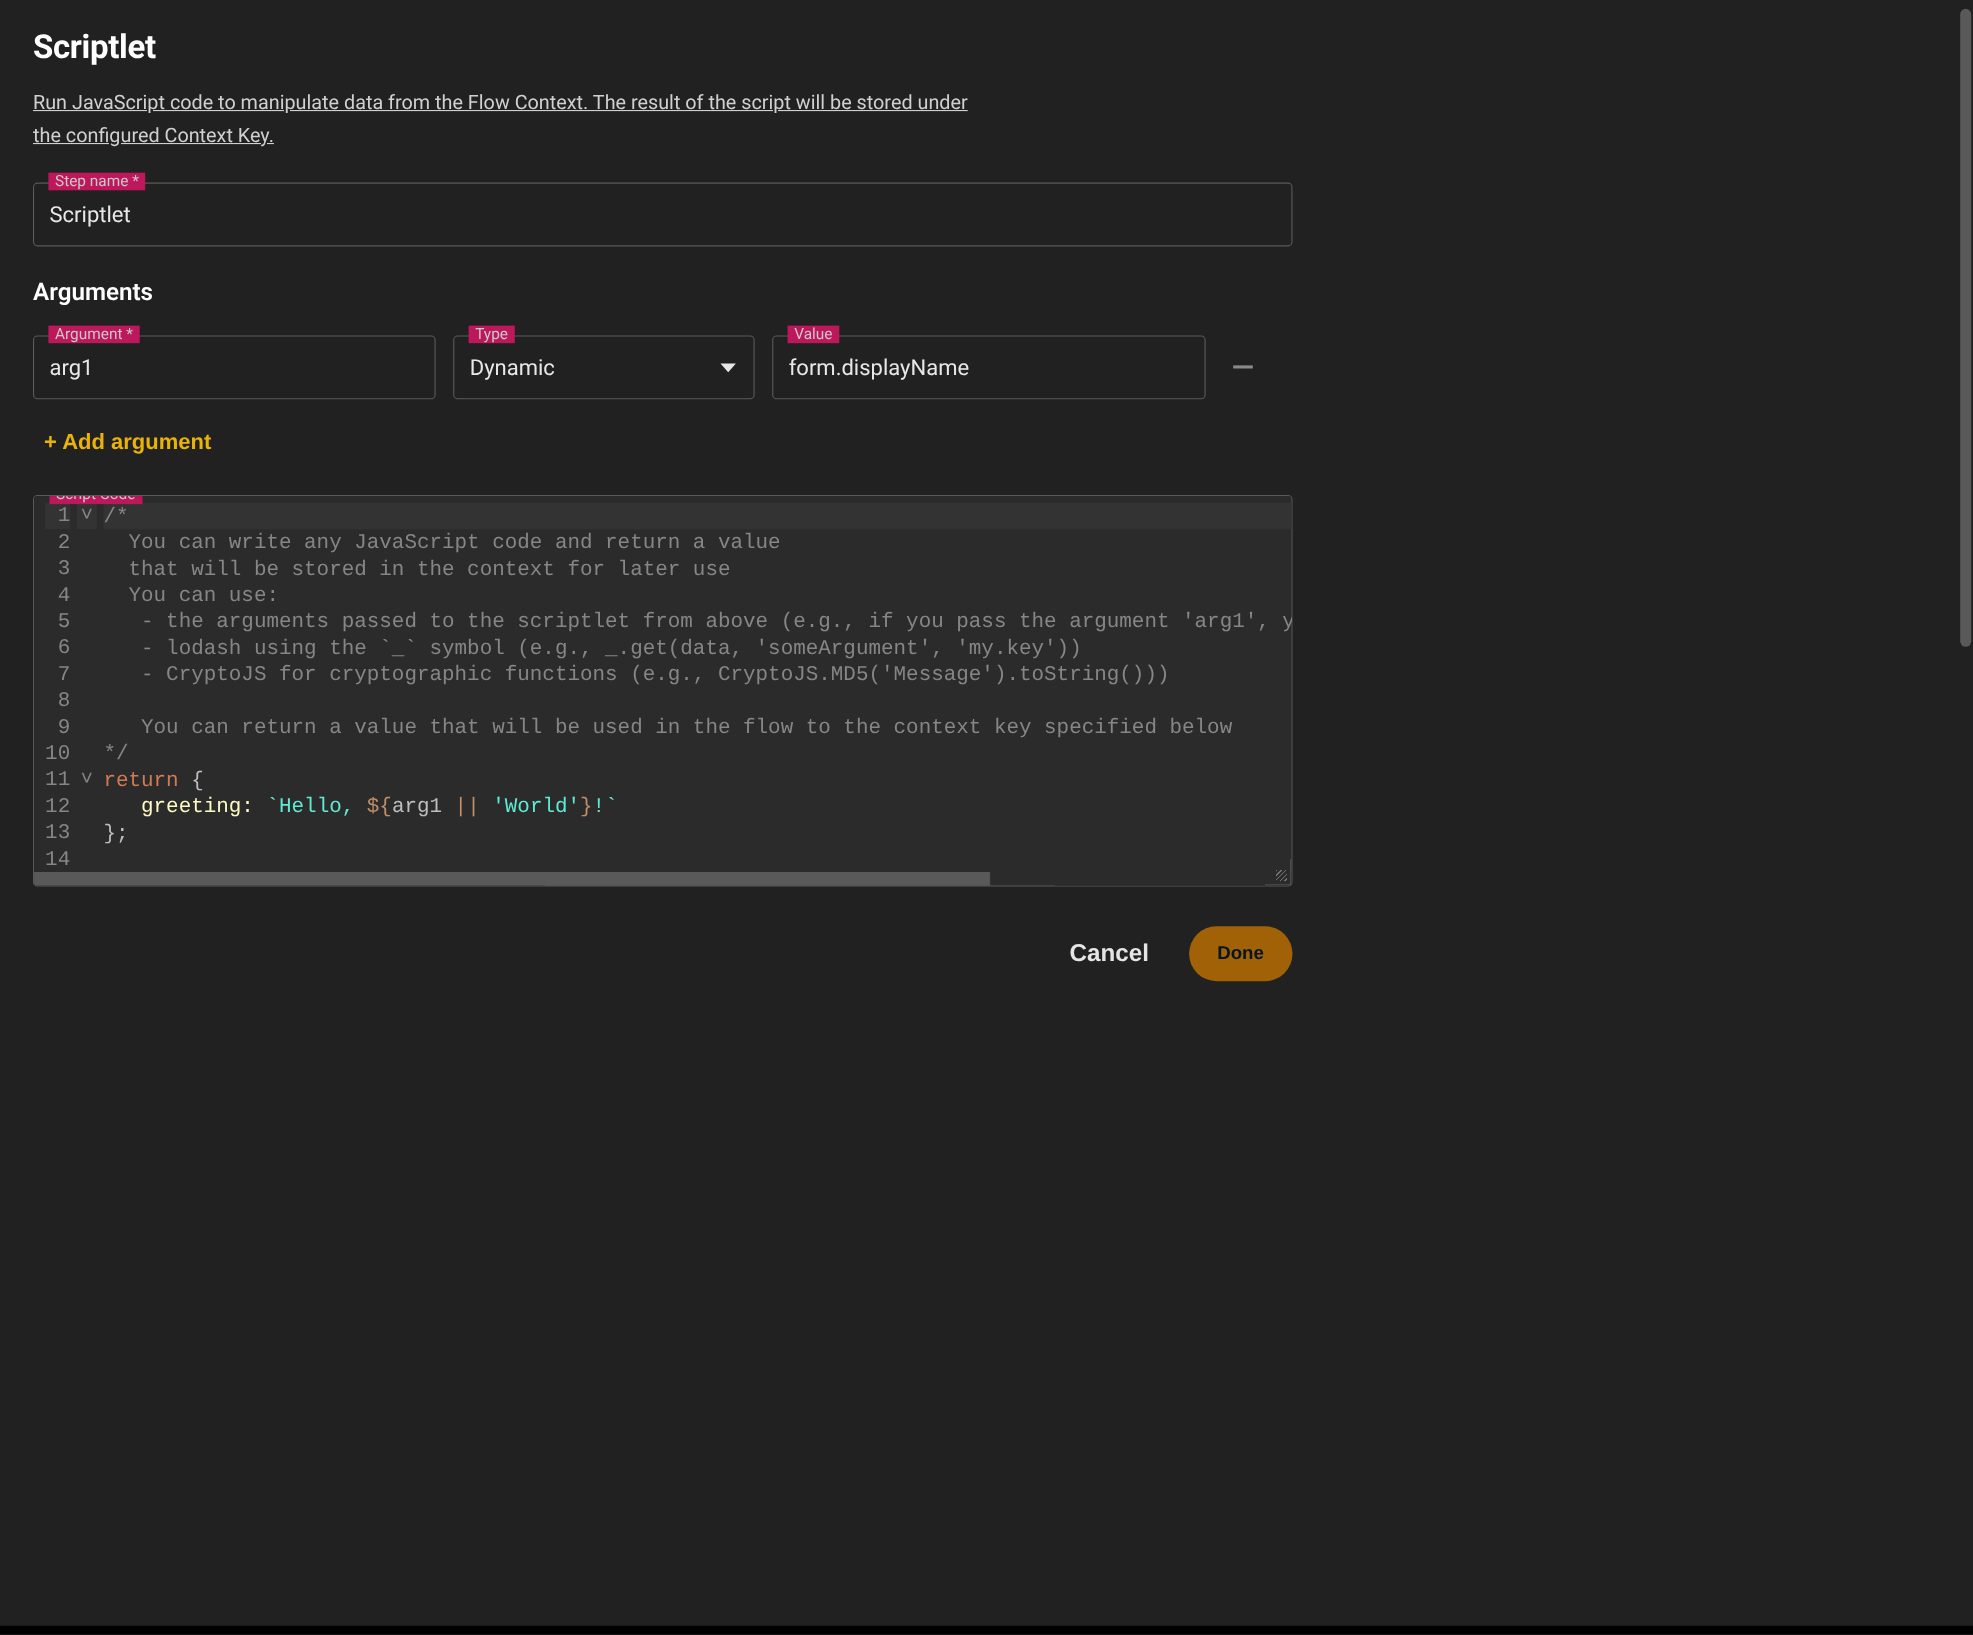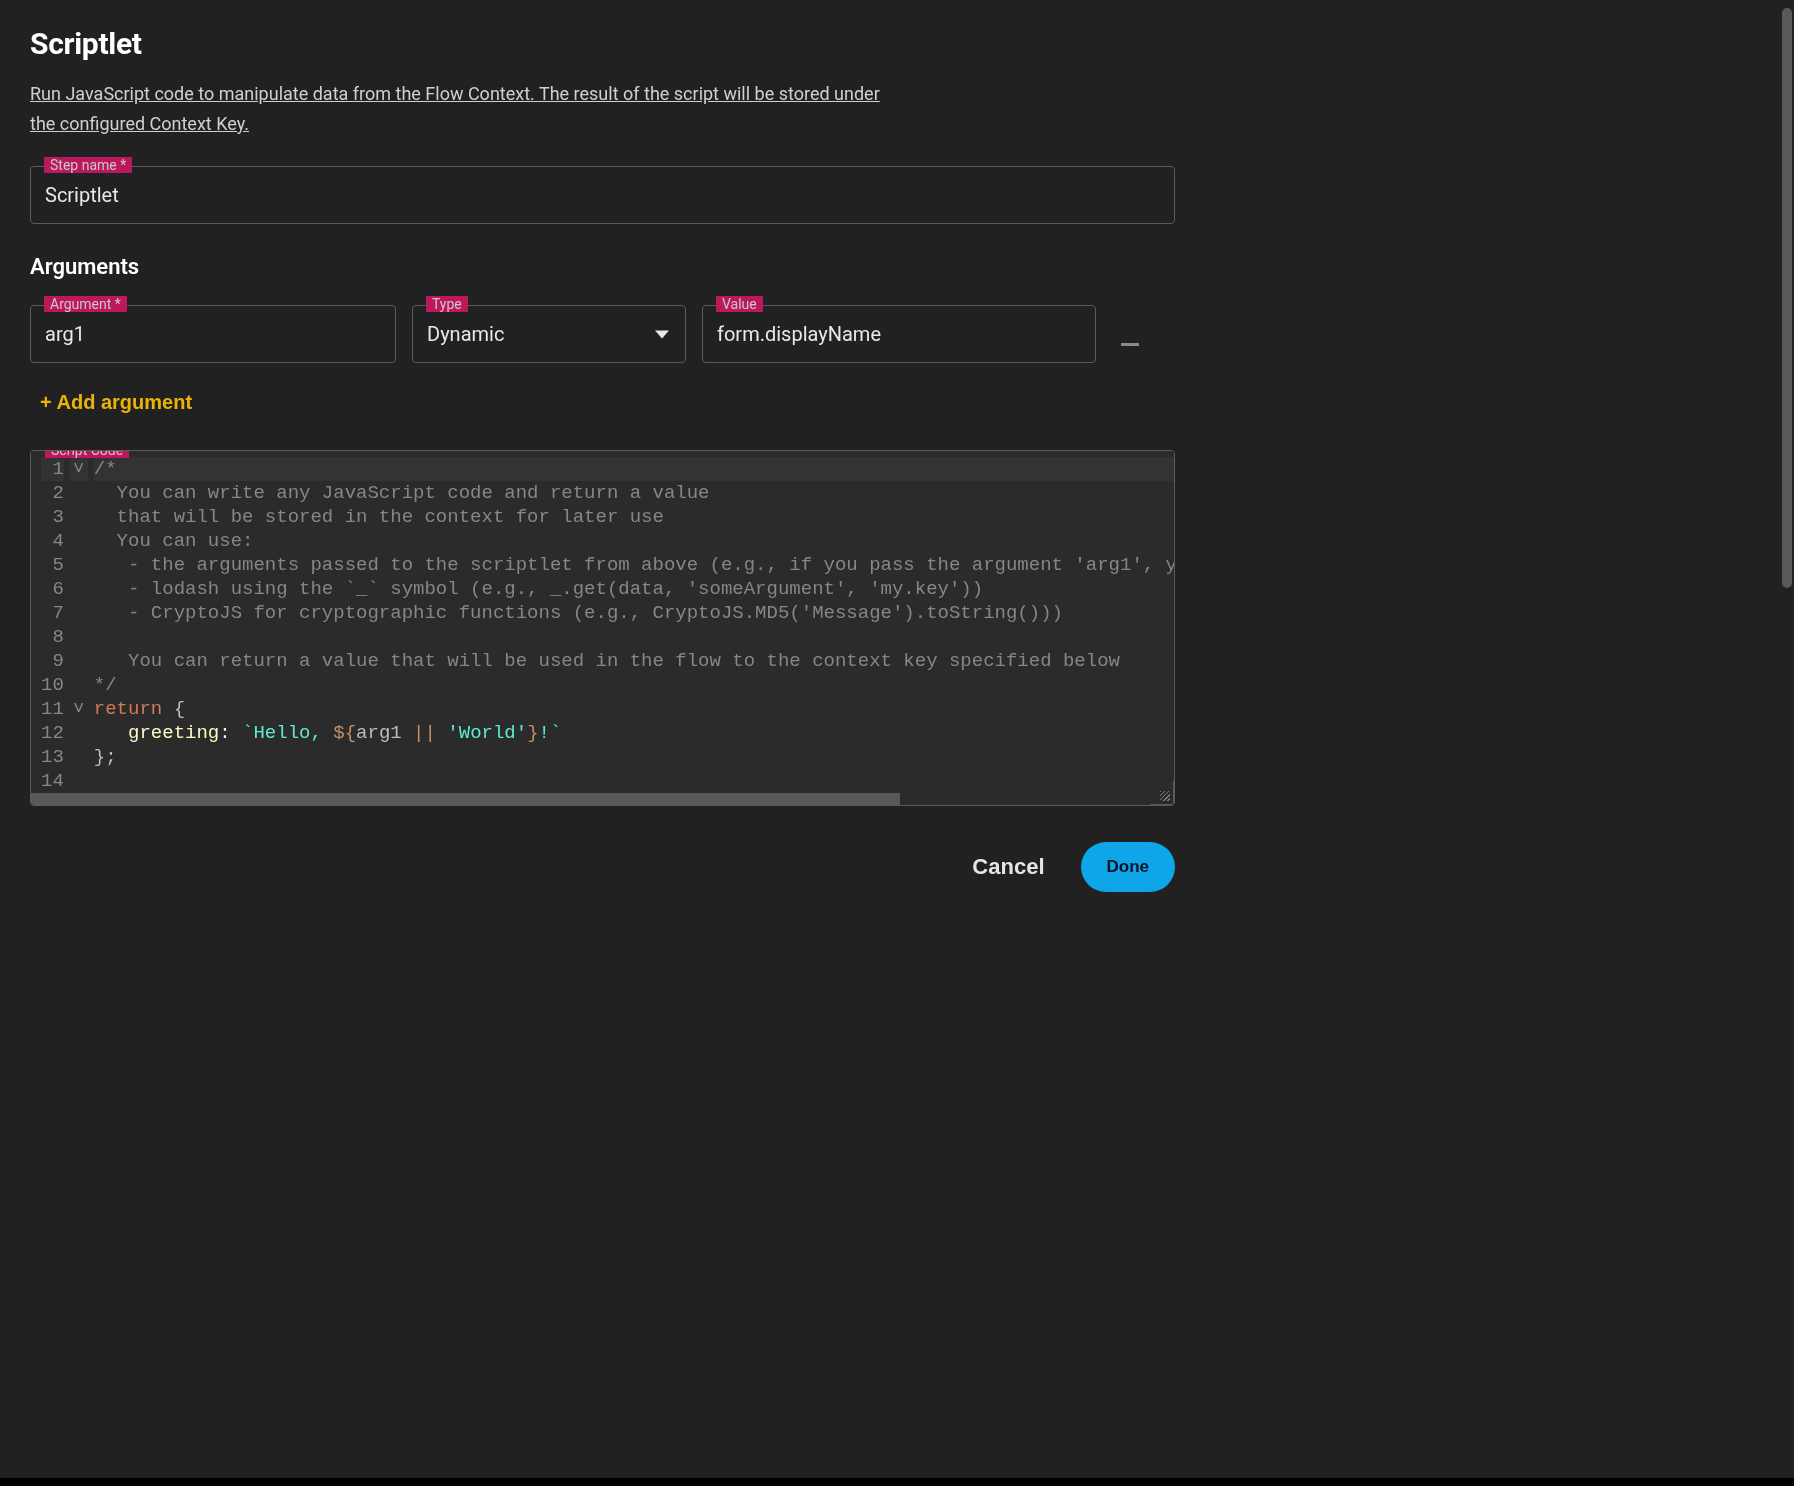--- a/index.html
+++ b/index.html
@@ -59,21 +59,21 @@
     }
     .section-title {
       font-size: 22px;
       font-weight: 600;
       color: #ffffff;
       margin-bottom: 26px;
     }
     .arg-row {
       display: flex;
       gap: 16px;
-      align-items: flex-end;
+      align-items: center;
       margin-bottom: 22px;
     }
     .arg-col-argument { flex: 0 0 366px; }
     .arg-col-type     { flex: 0 0 274px; }
     .arg-col-value    { flex: 0 0 394px; }
     .arg-row .field-wrap { margin-bottom: 0; flex-shrink: 0; }
     .select-wrap { position: relative; }
     .select-wrap .caret {
       position: absolute;
       right: 16px;
@@ -213,21 +213,21 @@
     .btn-text {
       background: none;
       border: none;
       color: #e5e5e5;
       font-size: 22px;
       font-weight: 600;
       cursor: pointer;
       padding: 12px 16px;
     }
     .btn-primary {
-      background: #0ea5e9;
+      background: #a16207;
       border: none;
       color: #061424;
       font-size: 17px;
       font-weight: 700;
       cursor: pointer;
       padding: 14px 26px;
       border-radius: 999px;
     }
     .bottom-strip {
       position: absolute;

